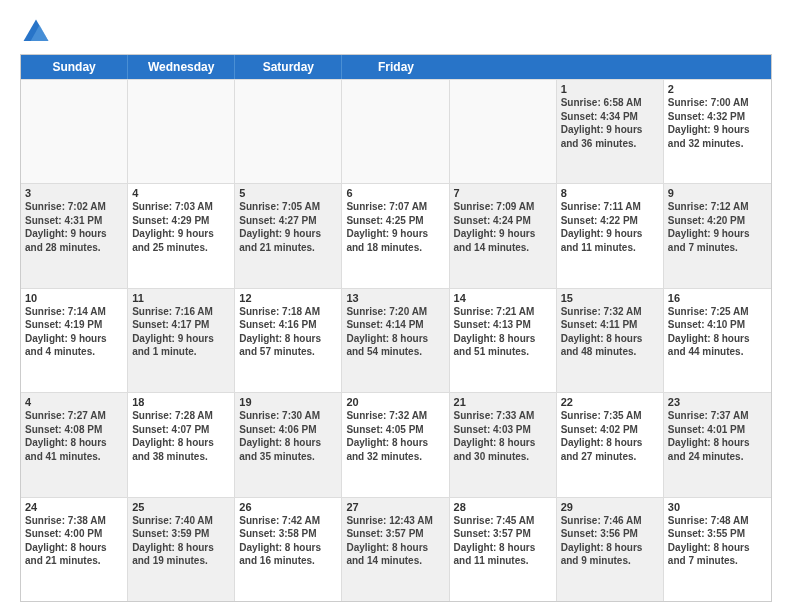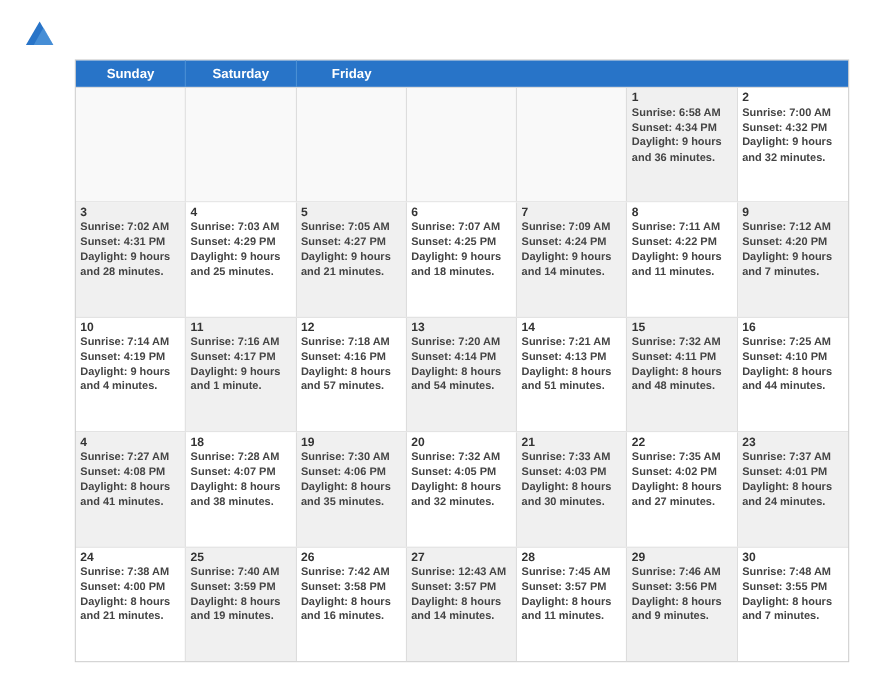--- a/index.html
+++ b/index.html
@@ -59,21 +59,20 @@
     .subtitle {
       font-size: 16px;
       color: #555;
       margin-top: 2px;
     }
     .calendar {
       flex: 1;
       display: flex;
       flex-direction: column;
       border: 1px solid #ccc;
-      margin-left: 48px;
     }
     .cal-header {
       display: grid;
       grid-template-columns: repeat(7, 1fr);
       background: #2874c8;
     }
     .cal-header-cell {
       color: #fff;
       font-size: 12px;
       font-weight: bold;
@@ -136,20 +135,21 @@
     </div>
     <div class="title-block">
       <div class="main-title"></div>
       <div class="subtitle"></div>
     </div>
   </div>
 
   <div class="calendar">
     <div class="cal-header" id="cal-header-row">
         <div class="cal-header-cell">Sunday</div>
+        <div class="cal-header-cell">Wednesday</div>
         <div class="cal-header-cell">Saturday</div>
         <div class="cal-header-cell">Friday</div>
       </div>
     <div class="cal-body" id="cal-body">
         <div class="cal-row">
           <div class="cal-cell empty"></div>
           <div class="cal-cell empty"></div>
           <div class="cal-cell empty"></div>
           <div class="cal-cell empty"></div>
           <div class="cal-cell empty"></div>

